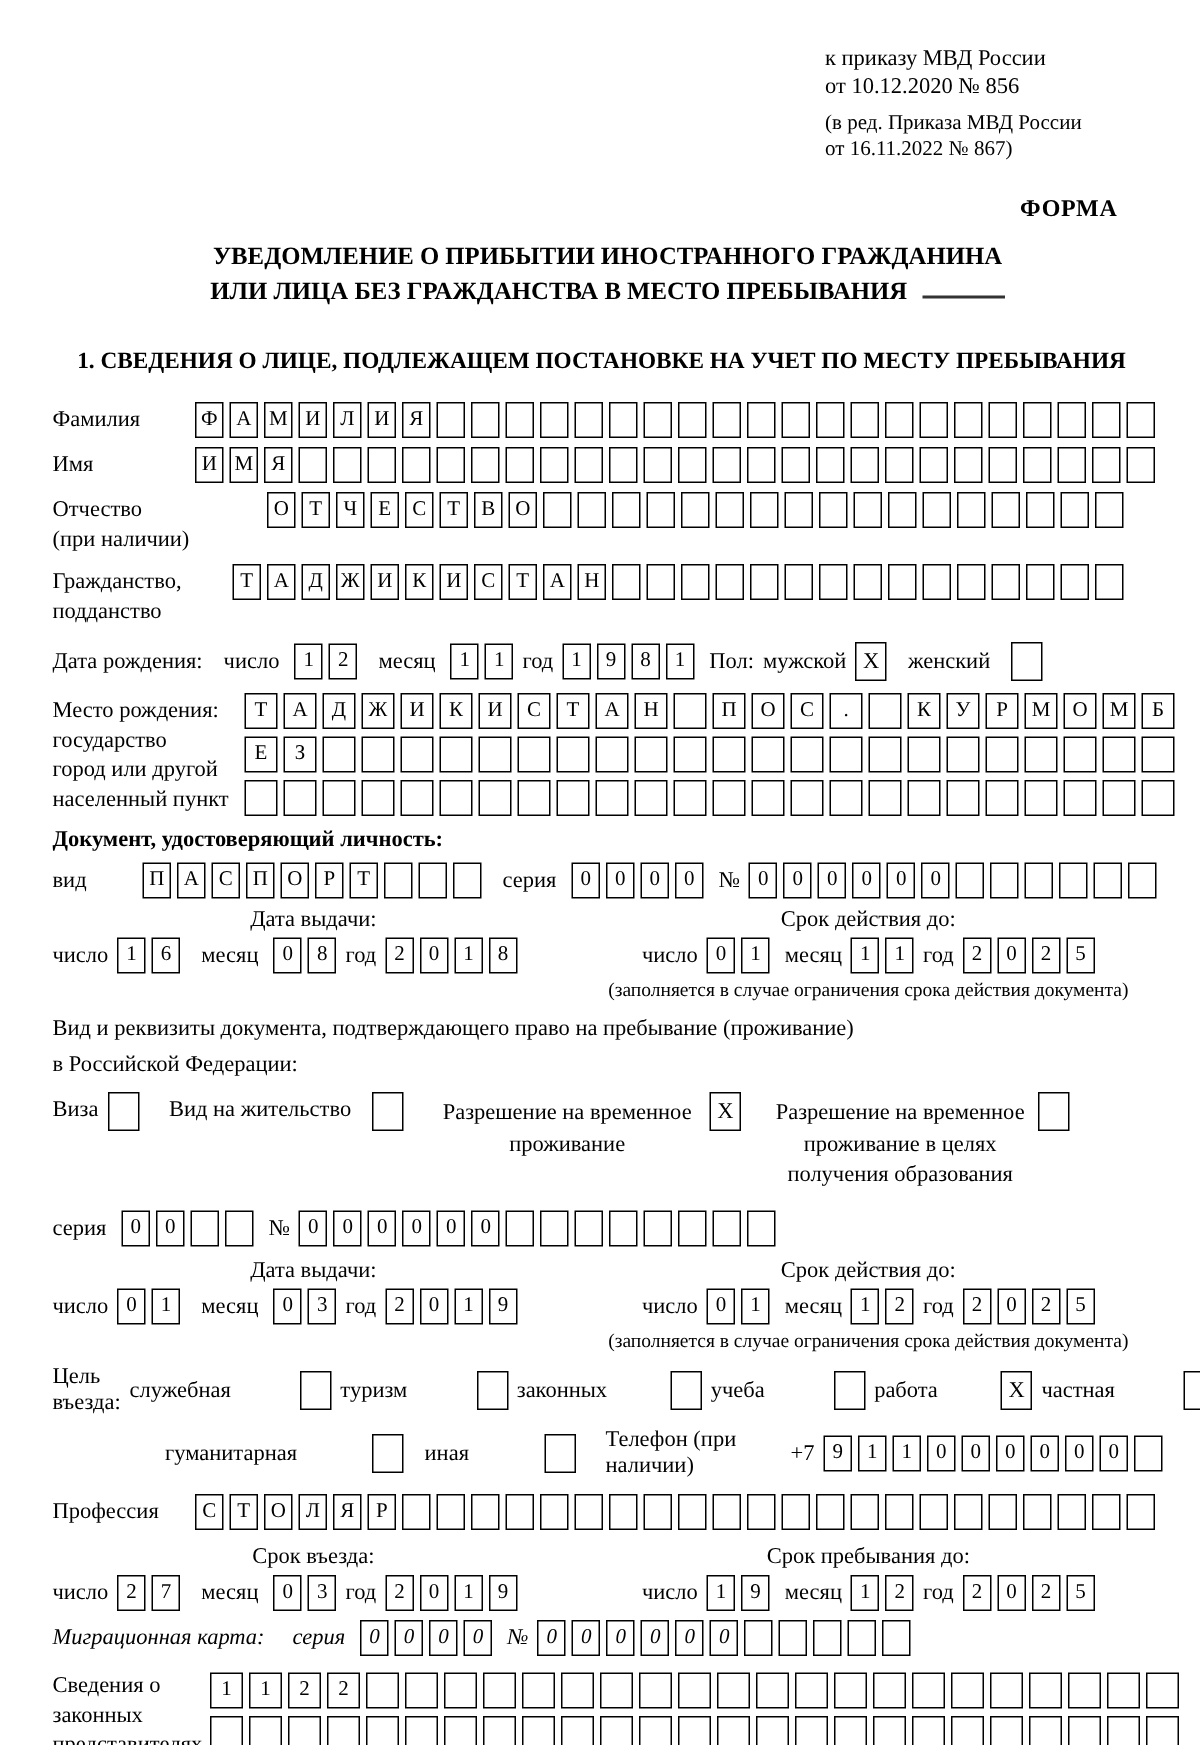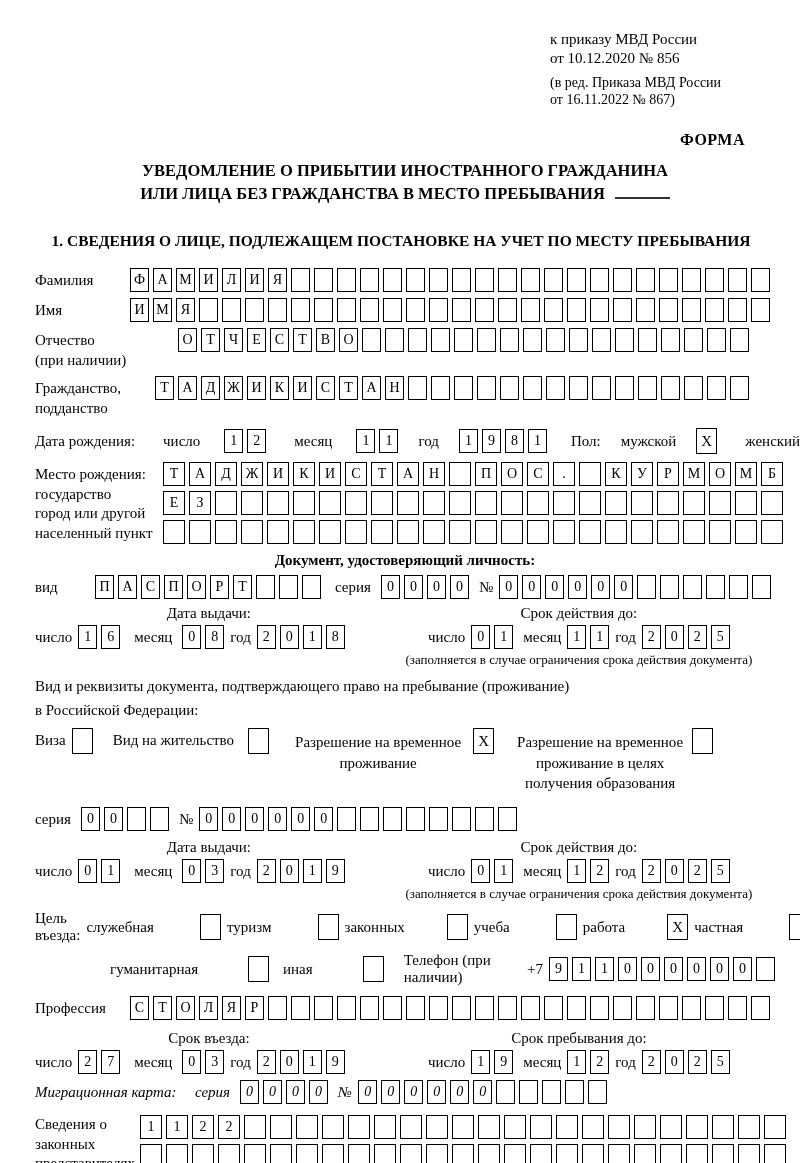--- a/index.html
+++ b/index.html
@@ -29,21 +29,21 @@
   }
   .cells24 .cell { width:22px; }
   .cells25 .cell { width:22px; }
   .checkbox { width:21px; height:26px; font-size:15px; }
   .stack { display:flex; flex-direction:column; gap:5px; }
 
   .inline-row { display:flex; align-items:center; flex-wrap:nowrap; }
   .inline-row > span { flex:0 0 auto; }
   .gap6 { margin-left:6px; } .gap10 { margin-left:10px; } .gap14 { margin-left:14px; } .gap20 { margin-left:20px; }
 
-  .doc-head { text-align:center; font-weight:bold; font-size:15px; margin:8px 0 6px 0; }
+  .doc-head { text-align:left; font-weight:bold; font-size:15px; margin:8px 0 6px 0; }
   .two-col { display:flex; margin-bottom:4px; }
   .col-l { width:47%; } .col-r { width:53%; }
   .col-head { text-align:center; margin-bottom:3px; }
   .note { font-size:13px; text-align:center; margin-top:3px; white-space:nowrap; }
 
   .intro { line-height:1.6; margin:6px 0 4px 0; }
   .options-row { display:flex; align-items:flex-start; margin:6px 0 14px 0; }
   .opt { display:flex; align-items:flex-start; }
   .opt .olbl { padding-top:4px; }
   .opt .olbl.center { text-align:center; line-height:1.35; }
@@ -202,21 +202,21 @@
       <span class="cell"></span>
       <span class="cell"></span>
       <span class="cell"></span>
       <span class="cell"></span>
       <span class="cell"></span>
       <span class="cell"></span>
       <span class="cell"></span>
     </div>
 </div>
 
-<div class="inline-row" style="margin:10px 0 8px 0;gap:14px;">
+<div class="inline-row" style="margin:10px 0 8px 0;">
   <span>Дата рождения:</span>
   <span class="gap14">число</span>
   <span class="cellrow gap10">
       <span class="cell">1</span>
       <span class="cell">2</span>
     </span>
   <span class="gap14">месяц</span>
   <span class="cellrow gap10">
       <span class="cell">1</span>
       <span class="cell">1</span>

